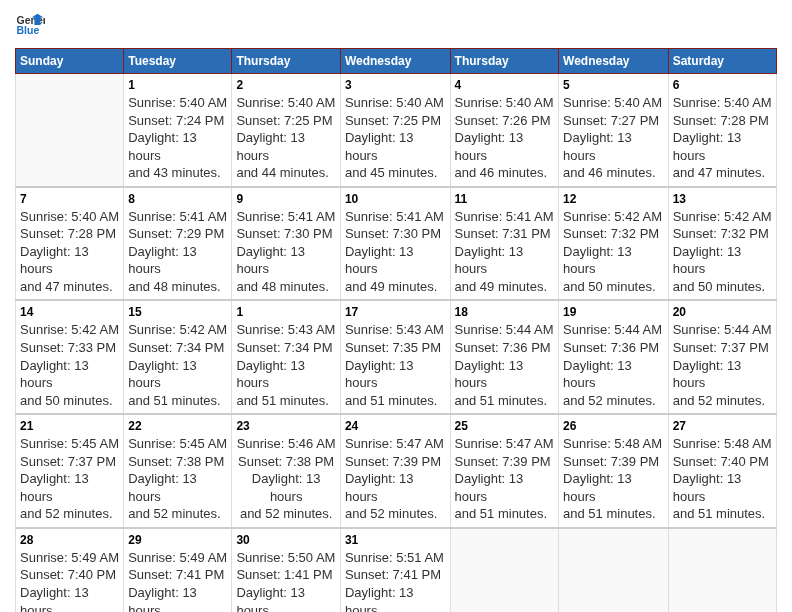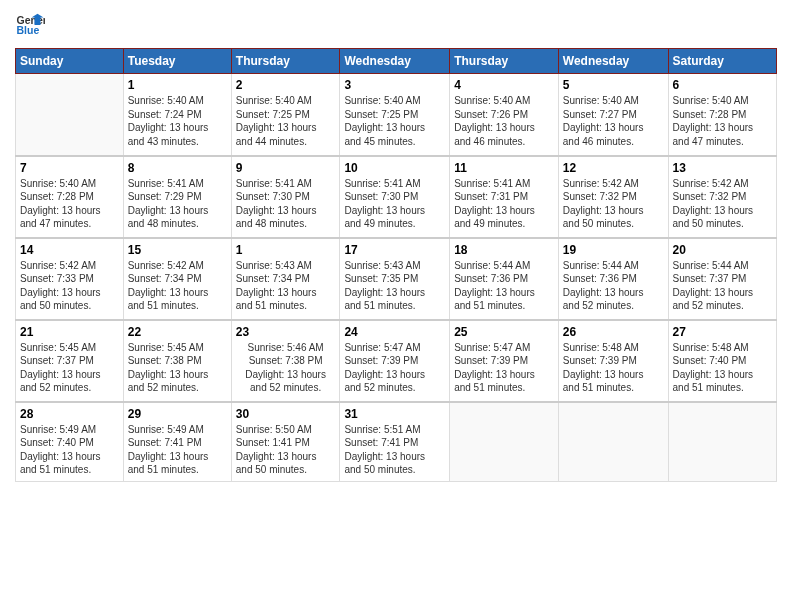--- a/index.html
+++ b/index.html
@@ -73,21 +73,21 @@
     td.empty {
       background: #f9f9f9;
     }
     .day-num {
       font-weight: bold;
       font-size: 12px;
       margin-bottom: 2px;
       display: block;
     }
     .day-info {
-      font-size: 10px;
+      font-size: 13px;
       color: #333;
       line-height: 1.35;
     }
     tbody tr:last-child td {
       height: 70px;
     }
   </style>
 </head>
 <body>
 

